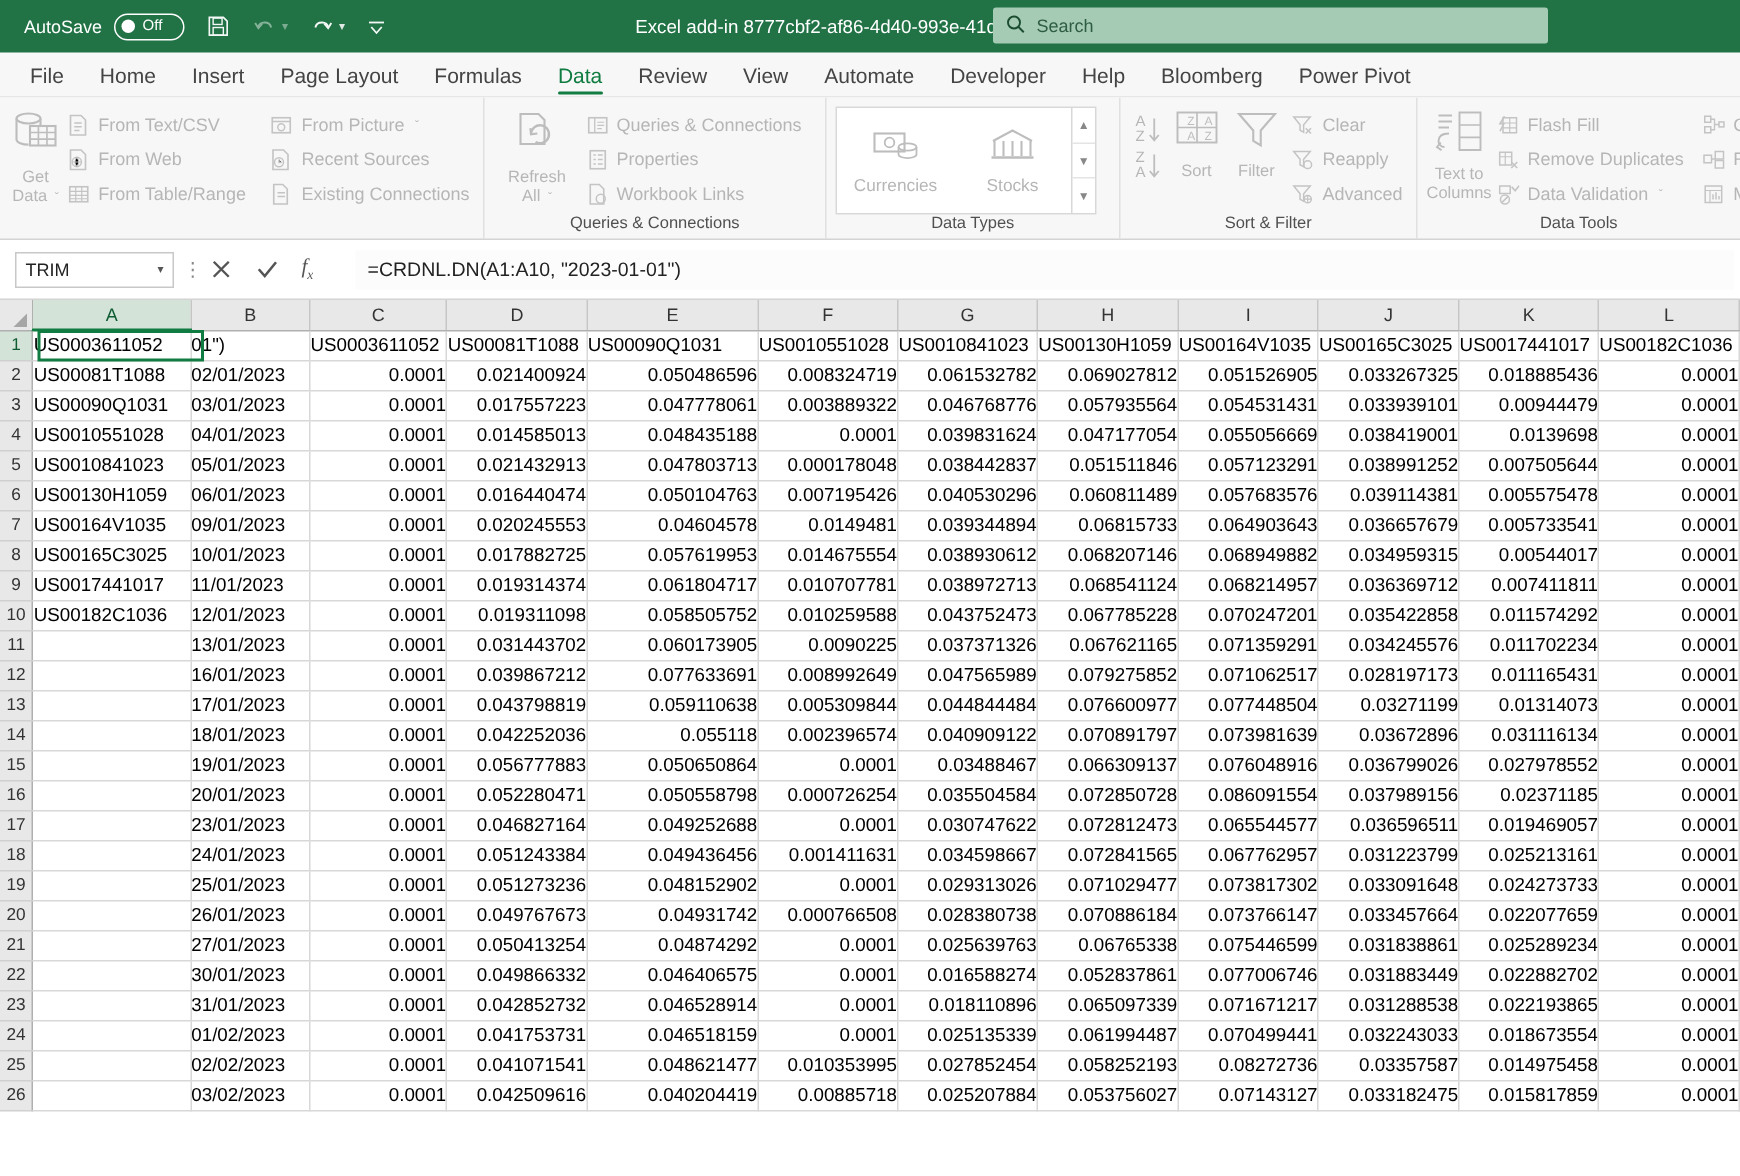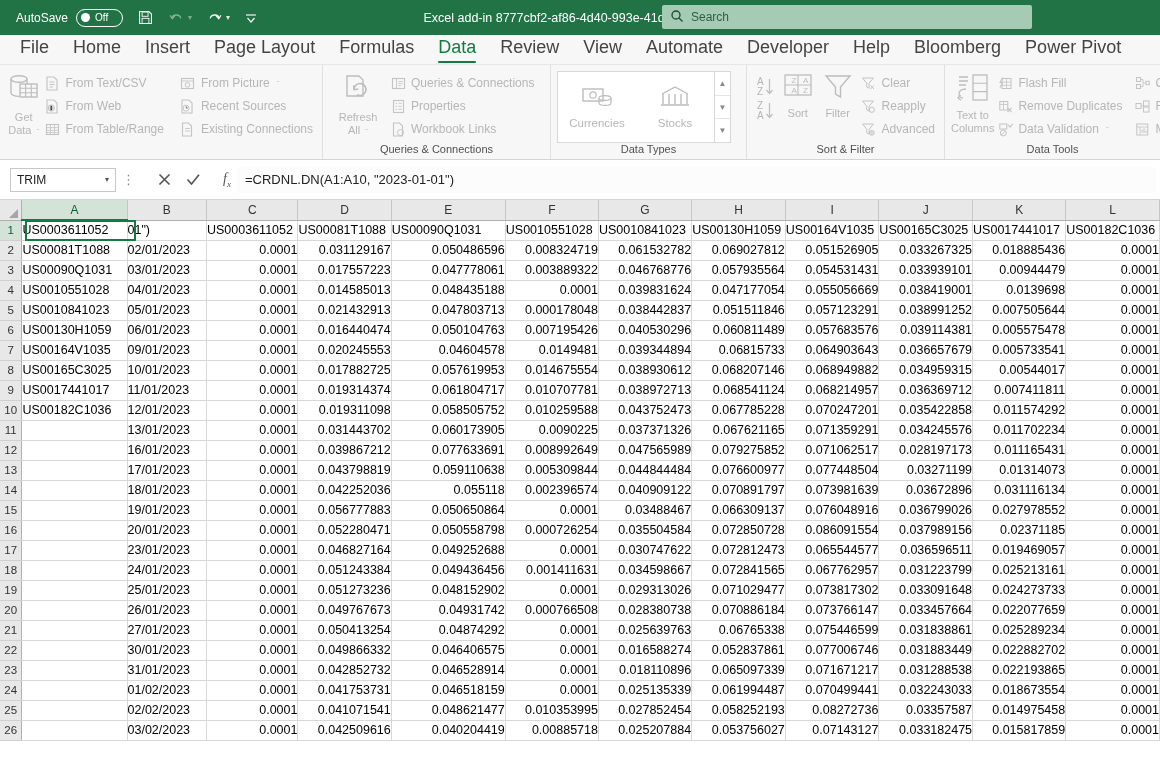--- a/index.html
+++ b/index.html
@@ -51,21 +51,21 @@
   }
   .search-input::placeholder { color: #2f5d43; opacity: 1; }
 
   
   .tabbar {
     height: 30px; background: #f7f7f7;
     display: flex; align-items: flex-end; padding-left: 8px;
     border-bottom: 1px solid #e6e6e6;
   }
   .tab {
-    font-size: 18px; color: #444444; padding: 0 12px 6px 12px;
+    font-size: 14px; color: #444444; padding: 0 12px 6px 12px;
     position: relative; white-space: nowrap; cursor: default;
   }
   .tab.active { color: #107c41; font-weight: 400; }
   .tab.active::after {
     content: ""; position: absolute; left: 12px; right: 12px; bottom: 1px;
     height: 2.5px; background: #107c41; border-radius: 2px;
   }
 
   
   .ribbon {
@@ -127,21 +127,21 @@
     border-bottom: 1px solid #d4d4d4; padding: 0 4px;
   }
   .namebox {
     width: 106px; height: 24px; border: 1px solid #c8c8c8; background: #ffffff;
     display: flex; align-items: center; justify-content: space-between;
     padding: 0 6px; margin-left: 6px; font-size: 12px; color: #222222;
   }
   .namebox .caret { font-size: 8px; color: #555555; }
   .fb-dots { color: #888888; font-size: 13px; margin: 0 6px; letter-spacing: 0; }
   .fb-btn {
-    width: 30px; height: 24px; display: flex; align-items: center; justify-content: flex-end;
+    width: 30px; height: 24px; display: flex; align-items: center; justify-content: flex-start;
     color: #555555; font-size: 14px;
   }
   .fb-input {
     flex: 1; height: 26px; margin-left: 6px; border: none; outline: none;
     background: #fcfcfc; font-family: "Liberation Sans", sans-serif;
     font-size: 13px; color: #222222; padding-left: 8px;
   }
 
   
   .gridwrap { position: relative; width: 1160px; height: 574px; overflow: hidden; background: #ffffff; }
@@ -640,21 +640,21 @@
           <td class="cell txt" style="width: 95px;">US00164V1035</td>
           <td class="cell txt" style="width: 95px;">US00165C3025</td>
           <td class="cell txt" style="width: 95px;">US0017441017</td>
           <td class="cell txt" style="width: 95px;">US00182C1036</td>
         </tr>
         <tr>
           <td class="rowhead">2</td>
           <td class="cell txt" style="width: 110px;">US00081T1088</td>
           <td class="cell txt" style="width: 85px;">02/01/2023</td>
           <td class="cell num" style="width: 93px;">0.0001</td>
-          <td class="cell num" style="width: 95px;">0.031129167</td>
+          <td class="cell num" style="width: 95px;">0.021400924</td>
           <td class="cell num" style="width: 95px;">0.050486596</td>
           <td class="cell num" style="width: 95px;">0.008324719</td>
           <td class="cell num" style="width: 95px;">0.061532782</td>
           <td class="cell num" style="width: 95px;">0.069027812</td>
           <td class="cell num" style="width: 95px;">0.051526905</td>
           <td class="cell num" style="width: 95px;">0.033267325</td>
           <td class="cell num" style="width: 95px;">0.018885436</td>
           <td class="cell num" style="width: 95px;">0.0001</td>
         </tr>
         <tr>

